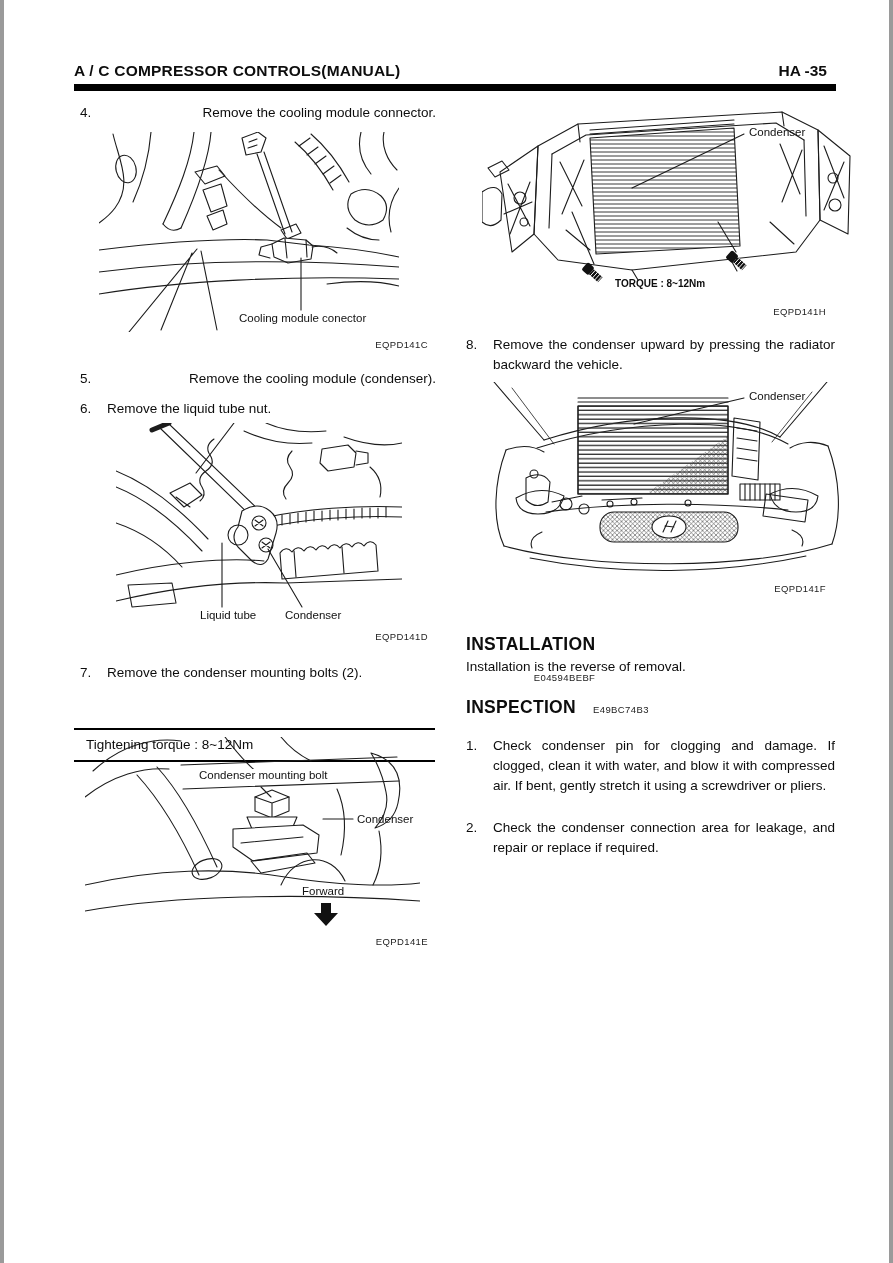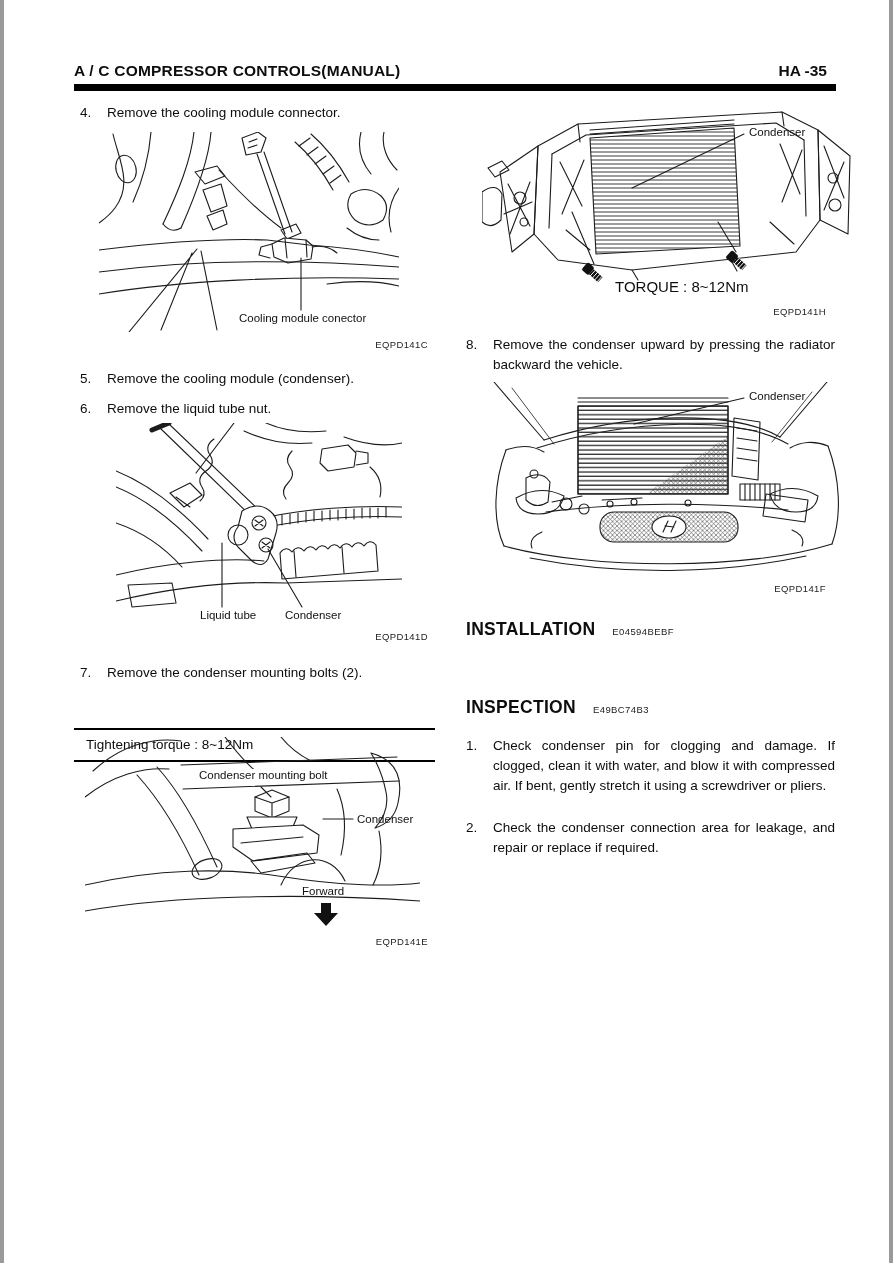--- a/index.html
+++ b/index.html
@@ -17,21 +17,21 @@
   
   .step { position:absolute; display:flex; font-size:13.5px; line-height:20px; }
   .step .n { width:27px; flex:0 0 27px; }
   .step .t { flex:1; text-align:justify; }
   
   .fig { position:absolute; }
   .fig svg { position:absolute; left:0; top:0; }
   .fig-label { position:absolute; font-size:11.5px; line-height:13px; white-space:nowrap; color:#111; }
   .fig-label.onart { background:#fff; padding:0 2px; }
   .fig-code { position:absolute; font-size:9.5px; letter-spacing:.4px; color:#222; text-align:right; }
-  .torque-inline { position:absolute; font-size:15px; font-weight:normal; white-space:nowrap; }
+  .torque-inline { position:absolute; font-size:10px; font-weight:bold; white-space:nowrap; }
   
   .spec-box {
     position:absolute; left:70px; top:686px; width:361px;
     border-top:2px solid #000; border-bottom:2px solid #000;
     padding:7px 8px 8px 12px; font-size:13.5px;margin-top:42px;
   }
   
   .section-head { position:absolute; display:flex; align-items:flex-end; gap:17px; }
   .section-head .h { font-size:17.5px; font-weight:bold; letter-spacing:.3px; }
   .section-head .c { font-size:9.5px; letter-spacing:.4px; color:#222; padding-bottom:3px; }
@@ -42,21 +42,21 @@
 <body>
 
 <div class="page">
 
   <div class="hdr-title">A / C COMPRESSOR CONTROLS(MANUAL)</div>
   <div class="hdr-page">HA -35</div>
   <div class="hdr-bar"></div>
 
   <div class="step" style="left:76px; top:103px; width:356px;">
     <span class="n">4.</span>
-    <span class="t" style="text-align:left;">Remove the cooling module connector.</span>
+    <span class="t" style="text-align:right;">Remove the cooling module connector.</span>
   </div>
 
   <div class="fig" style="left:95px; top:132px; width:300px; height:200px;">
     <svg width="300" height="200" viewBox="0 0 300 200" fill="none" stroke="#1c1c1c" stroke-width="1.1" stroke-linecap="round" stroke-linejoin="round">
       <path d="M14,2 C20,28 34,52 16,76 C10,84 4,88 0,91"></path>
       <ellipse cx="27" cy="37" rx="10" ry="14" transform="rotate(-14 27 37)"></ellipse>
       <path d="M52,0 C50,24 44,48 34,70"></path>
       <path d="M95,0 C92,28 80,58 64,92 M112,0 C110,26 98,60 82,96"></path>
       <path d="M64,92 q8,10 18,4"></path>
       <path d="M120,38 C140,60 160,80 182,96"></path>
@@ -80,21 +80,21 @@
       <path d="M30,200 L98,117 M118,198 L102,119 M62,198 L93,121"></path>
       <path d="M228,152 C258,148 284,150 300,154"></path>
       <path d="M202,126 L202,178"></path>
     </svg>
     <div class="fig-label" style="left:140px; top:180px;">Cooling module conector</div>
   </div>
   <div class="fig-code" style="top:339px; right:461px; width:120px;">EQPD141C</div>
 
   <div class="step" style="left:76px; top:369px; width:356px;">
     <span class="n">5.</span>
-    <span class="t" style="text-align:left;">Remove the cooling module (condenser).</span>
+    <span class="t" style="text-align:right;">Remove the cooling module (condenser).</span>
   </div>
   <div class="step" style="left:76px; top:399px; width:356px;">
     <span class="n">6.</span>
     <span class="t" style="text-align:left;">Remove the liquid tube nut.</span>
   </div>
 
   <div class="fig" style="left:112px; top:423px; width:286px; height:202px;">
     <svg width="286" height="202" viewBox="0 0 286 202" fill="none" stroke="#1c1c1c" stroke-width="1.1" stroke-linecap="round" stroke-linejoin="round">
       <path d="M36,7 l17,-7" stroke-width="5"></path>
       <path d="M44,5 L140,98 M52,0 L148,92"></path>
@@ -254,24 +254,25 @@
       <rect x="118" y="130" width="138" height="30" rx="14" fill="url(#p5x)"></rect>
       <path d="M60,150 q-14,6 -10,16 M310,148 q14,6 10,16"></path>
       <ellipse cx="187" cy="145" rx="17" ry="11" fill="#fff"></ellipse>
       <path d="M181,150 l5,-11 M194,139 l-5,11 M183,144 l9,1"></path>
       <path d="M262,16 L152,42"></path>
     </svg>
     <div class="fig-label" style="left:267px; top:8px;">Condenser</div>
   </div>
   <div class="fig-code" style="top:583px; right:63px; width:120px;">EQPD141F</div>
 
-  <div class="section-head" style="left:462px; top:619px;">
+  <div class="section-head" style="left:462px; top:634px;flex-direction:column;">
     <span class="h">INSTALLATION</span>
     <span class="c">E04594BEBF</span>
   </div>
+  <div class="para" style="left:462px; top:657px; width:369px;">Installation is the reverse of removal.</div>
 
   <div class="section-head" style="left:462px; top:697px;">
     <span class="h">INSPECTION</span>
     <span class="c">E49BC74B3</span>
   </div>
   <div class="step" style="left:462px; top:736px; width:369px;">
     <span class="n">1.</span>
     <span class="t">Check condenser pin for clogging and damage. If clogged, clean it with water, and blow it with compressed air. If bent, gently stretch it using a screwdriver or pliers.</span>
   </div>
   <div class="step" style="left:462px; top:818px; width:369px;">

